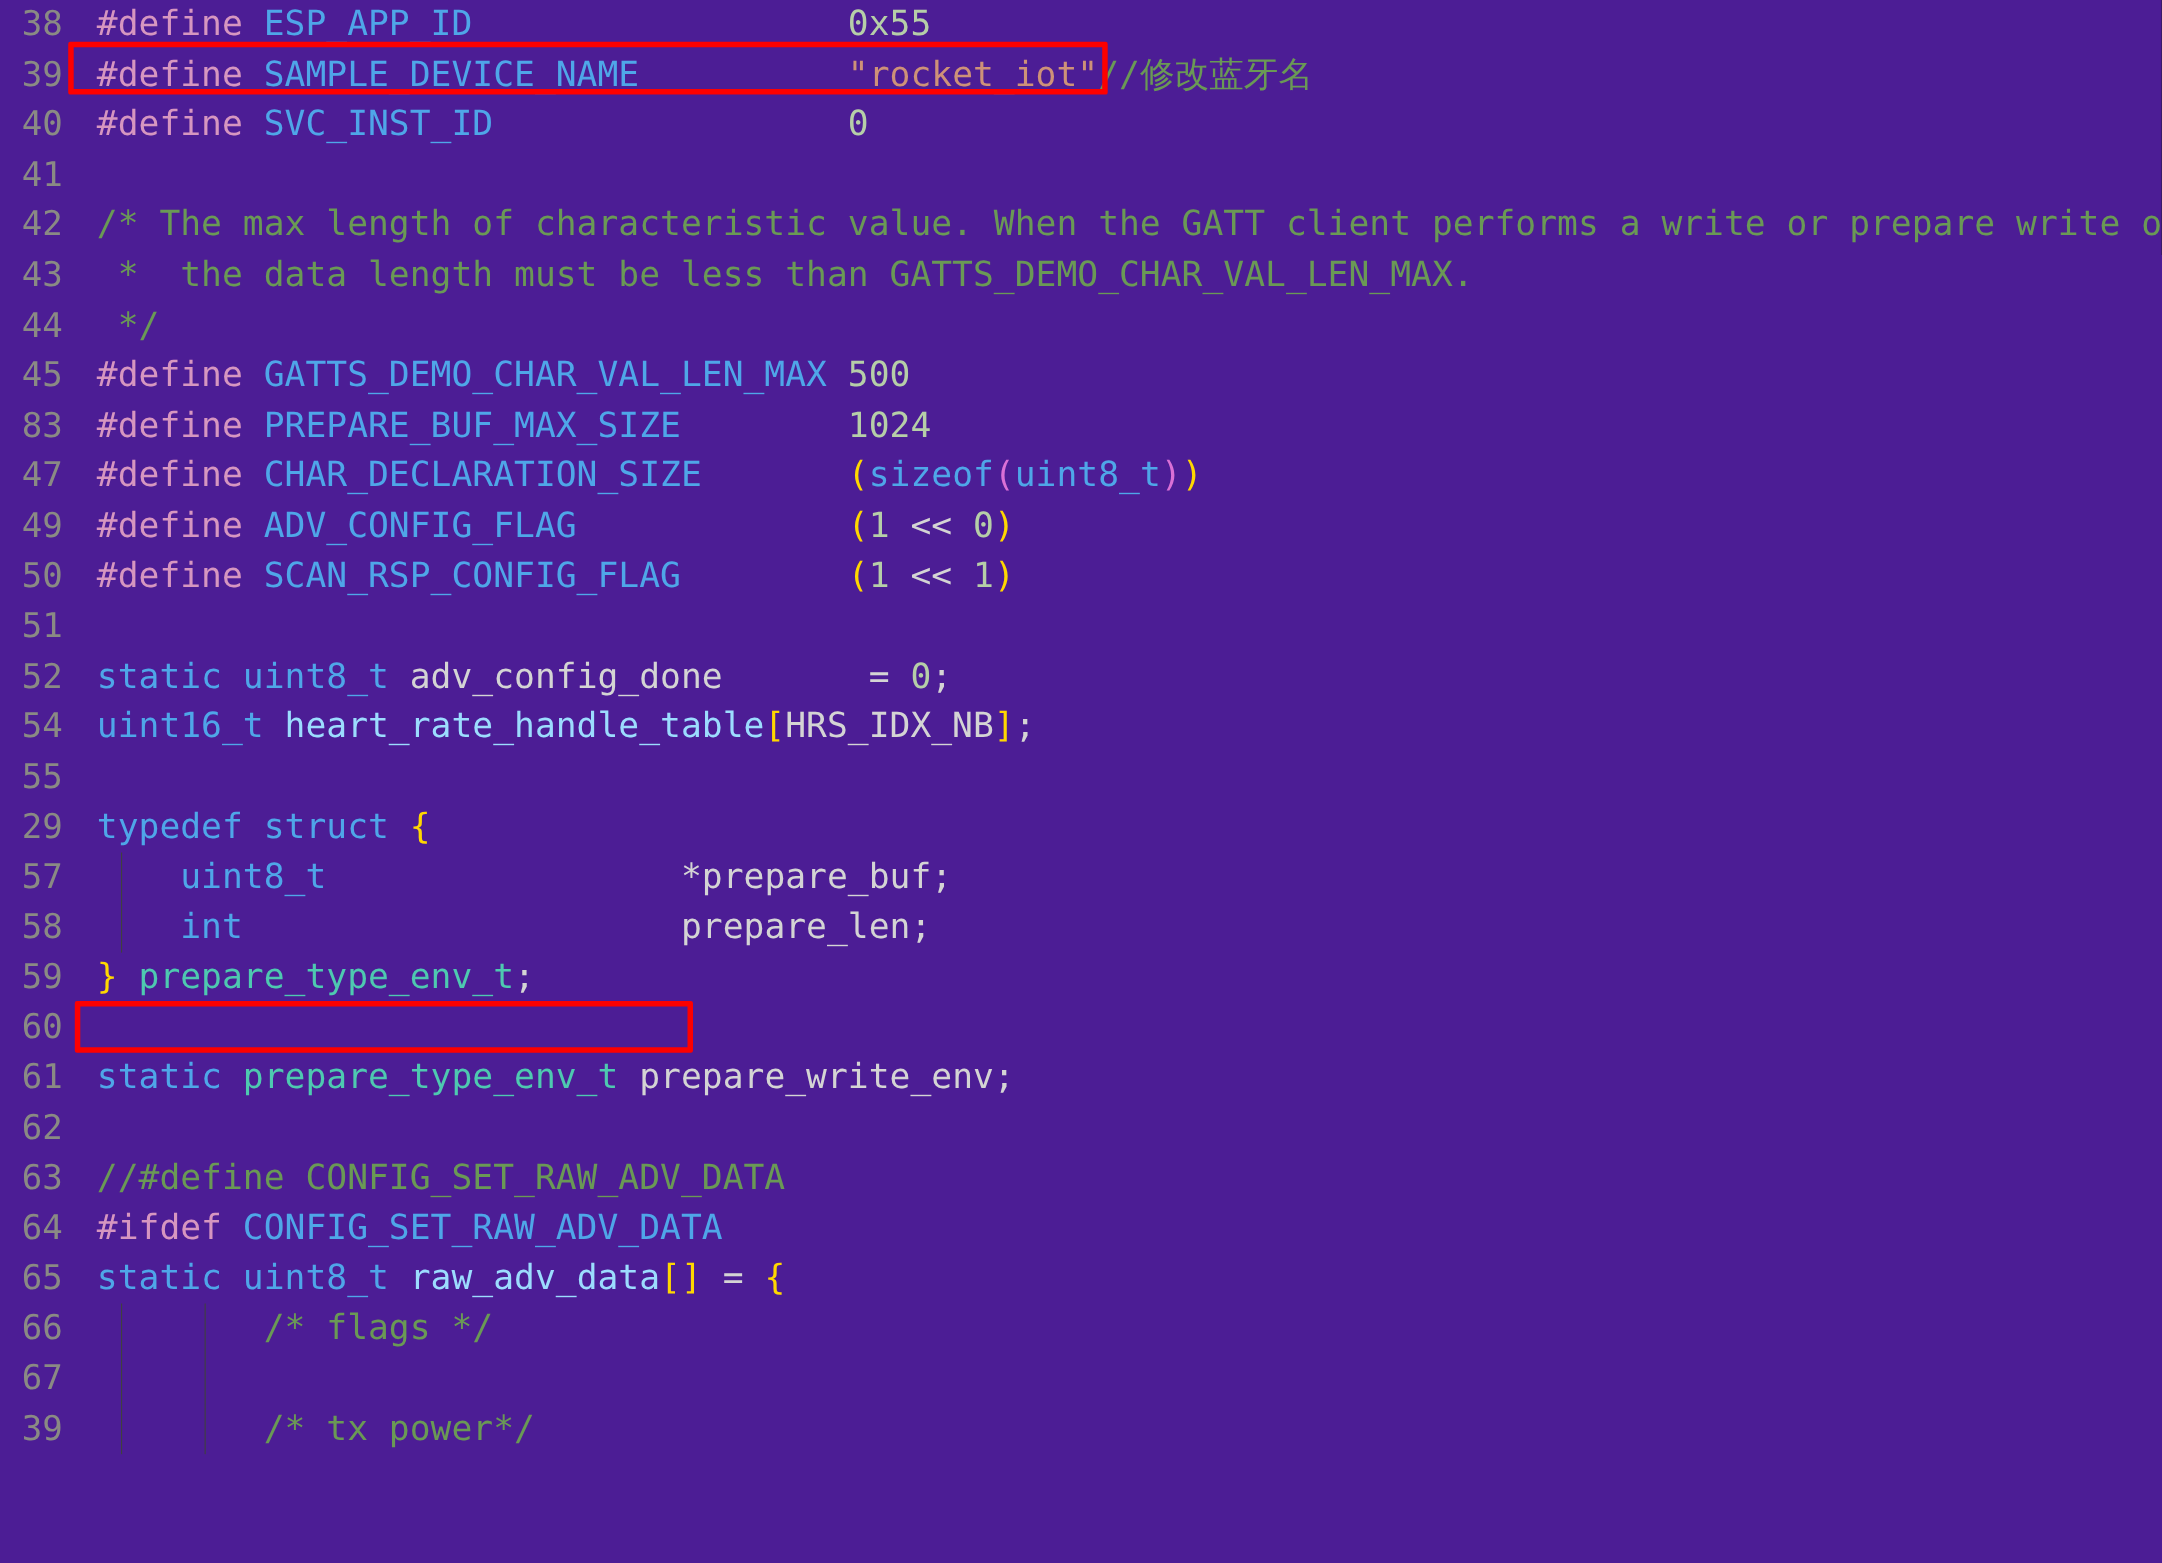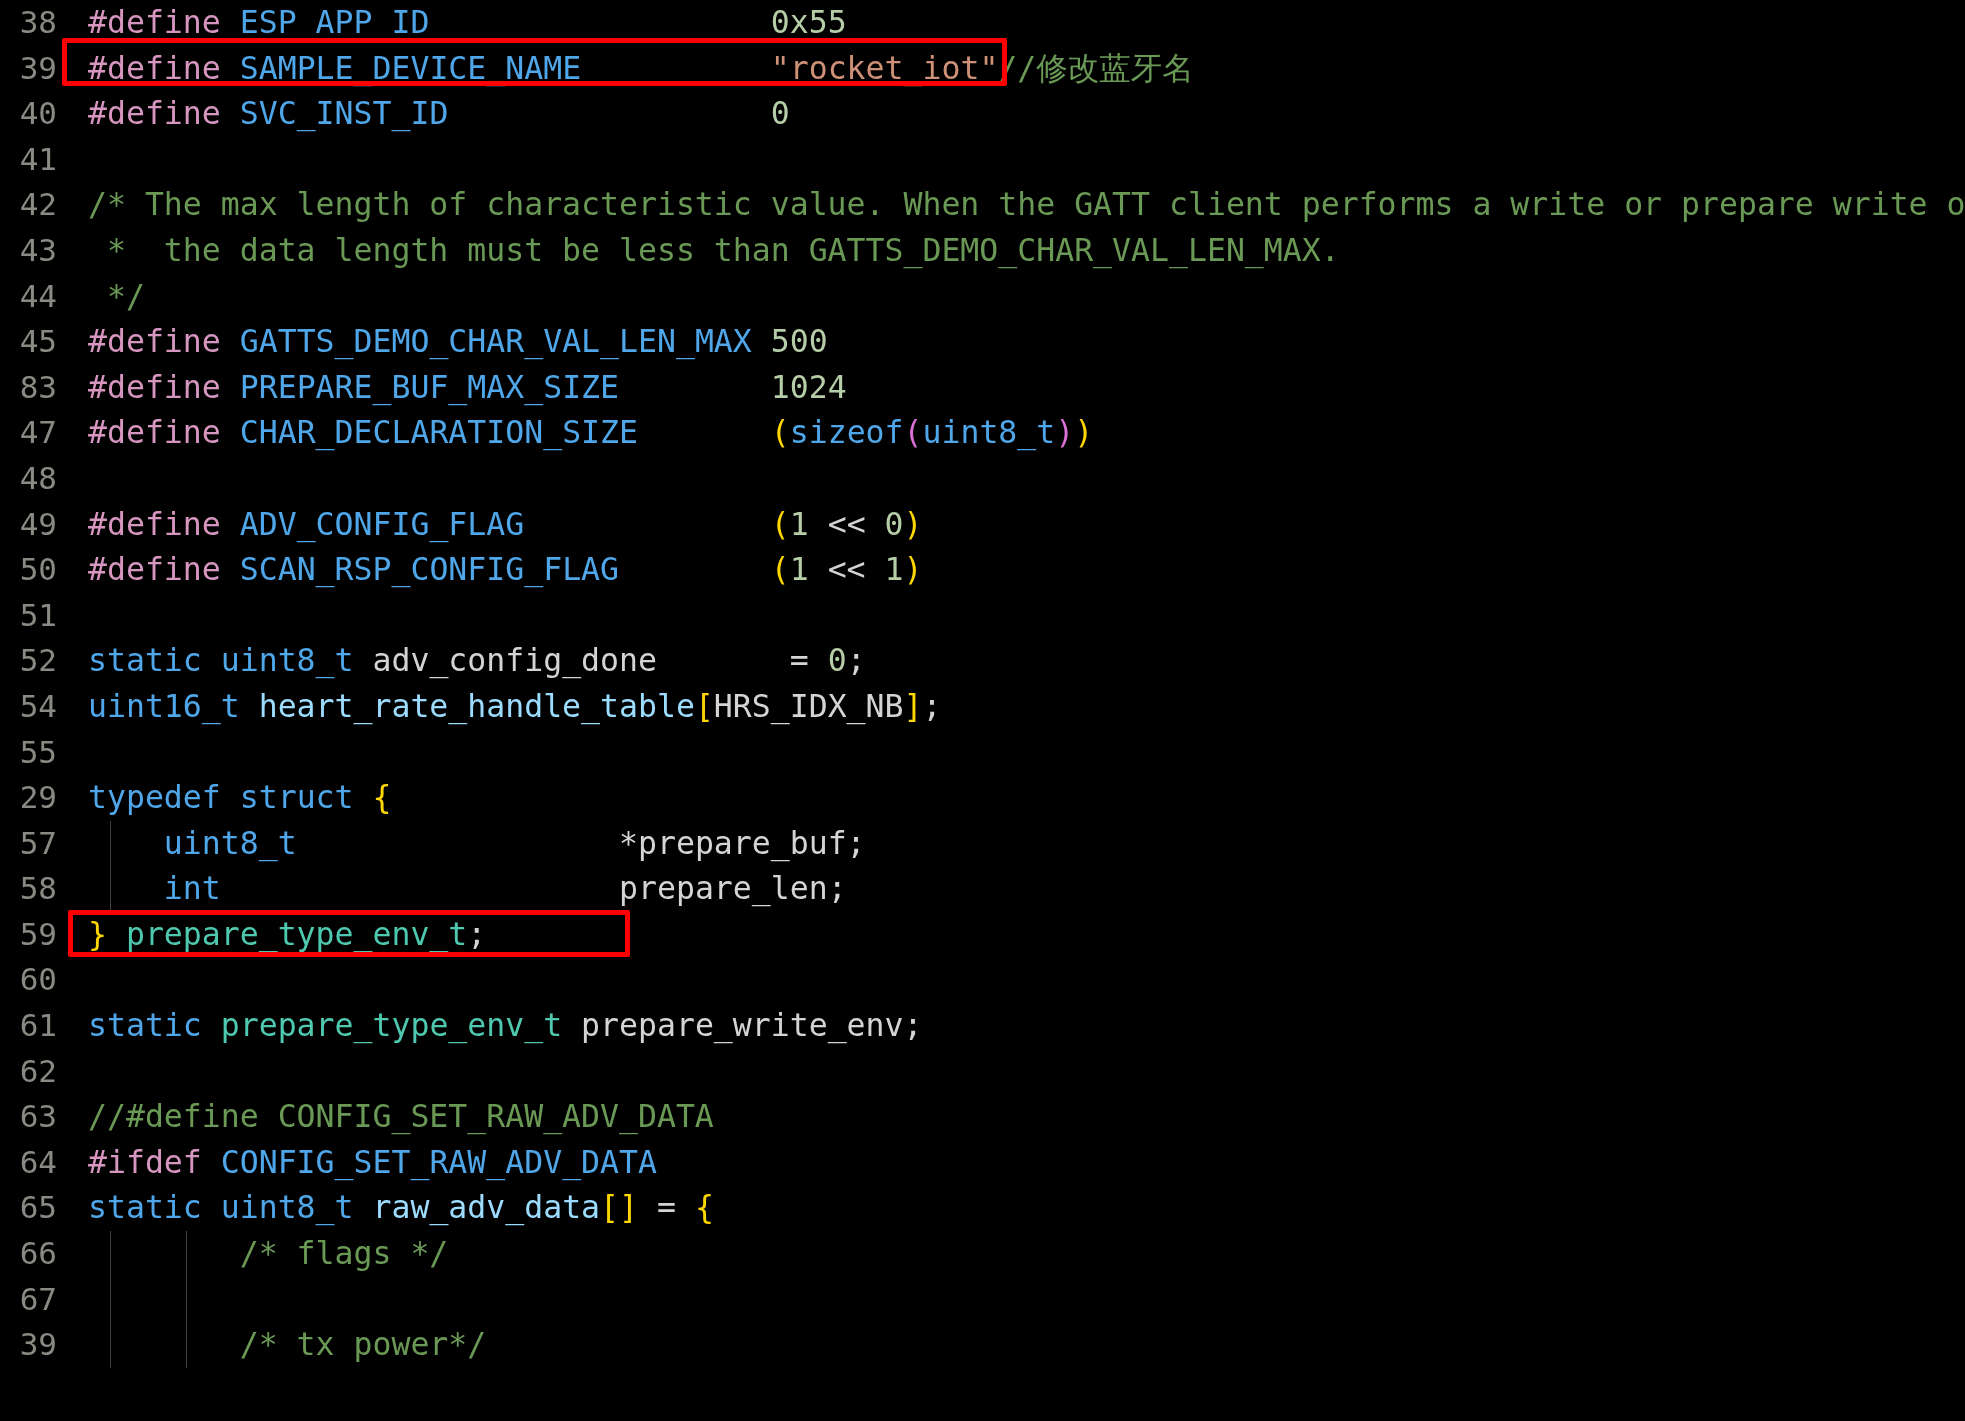--- a/index.html
+++ b/index.html
@@ -3,21 +3,21 @@
 <meta charset="utf-8">
 <style>
   html,body{margin:0;padding:0;background:#1e1e1e;}
   body{
     width:1965px;height:1421px;overflow:hidden;
     font-family:"DejaVu Sans Mono","Liberation Mono",monospace;
   }
   #editor{
     position:relative;
     width:1965px;height:1421px;
-    background:#000000;
+    background:#4c1d95;
     overflow:hidden;
   }
   .rows{
     position:absolute;top:0;left:0;right:0;
   }
   .row{
     position:relative;
     height:45.6px;
     line-height:45.6px;
     white-space:pre;
@@ -134,24 +134,20 @@
     <div class="row">
       <span class="gutter">83</span>
       <span class="code"><span class="t-pp">#define</span> <span class="t-macro">PREPARE_BUF_MAX_SIZE</span>        <span class="t-num">1024</span></span>
     </div>
 
     <div class="row">
       <span class="gutter">47</span>
       <span class="code"><span class="t-pp">#define</span> <span class="t-macro">CHAR_DECLARATION_SIZE</span>       <span class="t-br1">(</span><span class="t-kw">sizeof</span><span class="t-br2">(</span><span class="t-kw">uint8_t</span><span class="t-br2">)</span><span class="t-br1">)</span></span>
     </div>
 
-    <div class="row">
-      <span class="gutter">48</span>
-      <span class="code"></span>
-    </div>
 
     <div class="row">
       <span class="gutter">49</span>
       <span class="code"><span class="t-pp">#define</span> <span class="t-macro">ADV_CONFIG_FLAG</span>             <span class="t-br1">(</span><span class="t-num">1</span> <span class="t-op">&lt;&lt;</span> <span class="t-num">0</span><span class="t-br1">)</span></span>
     </div>
 
     <div class="row">
       <span class="gutter">50</span>
       <span class="code"><span class="t-pp">#define</span> <span class="t-macro">SCAN_RSP_CONFIG_FLAG</span>        <span class="t-br1">(</span><span class="t-num">1</span> <span class="t-op">&lt;&lt;</span> <span class="t-num">1</span><span class="t-br1">)</span></span>
     </div>

